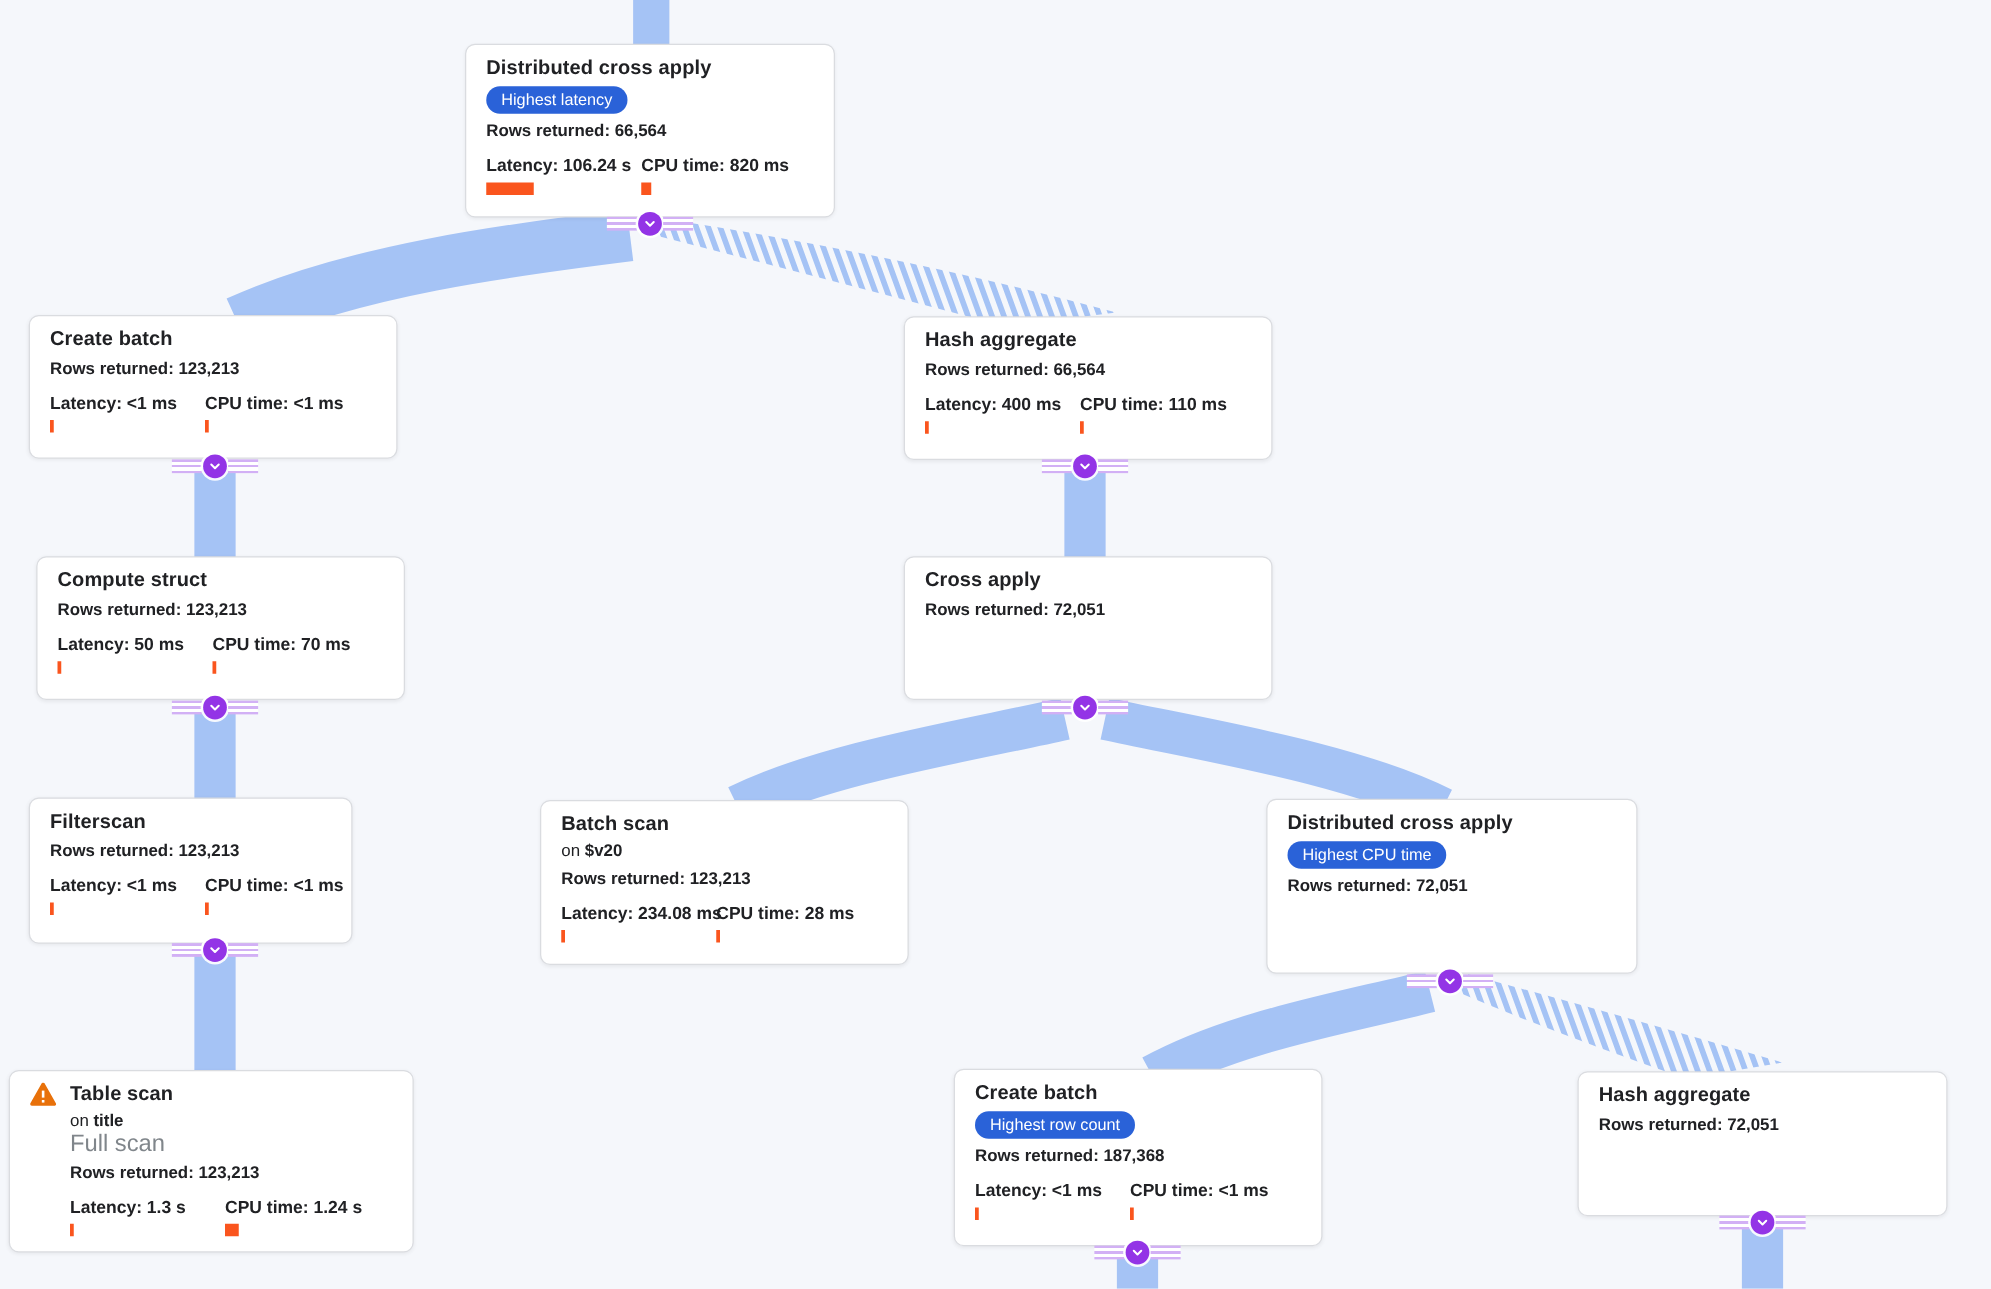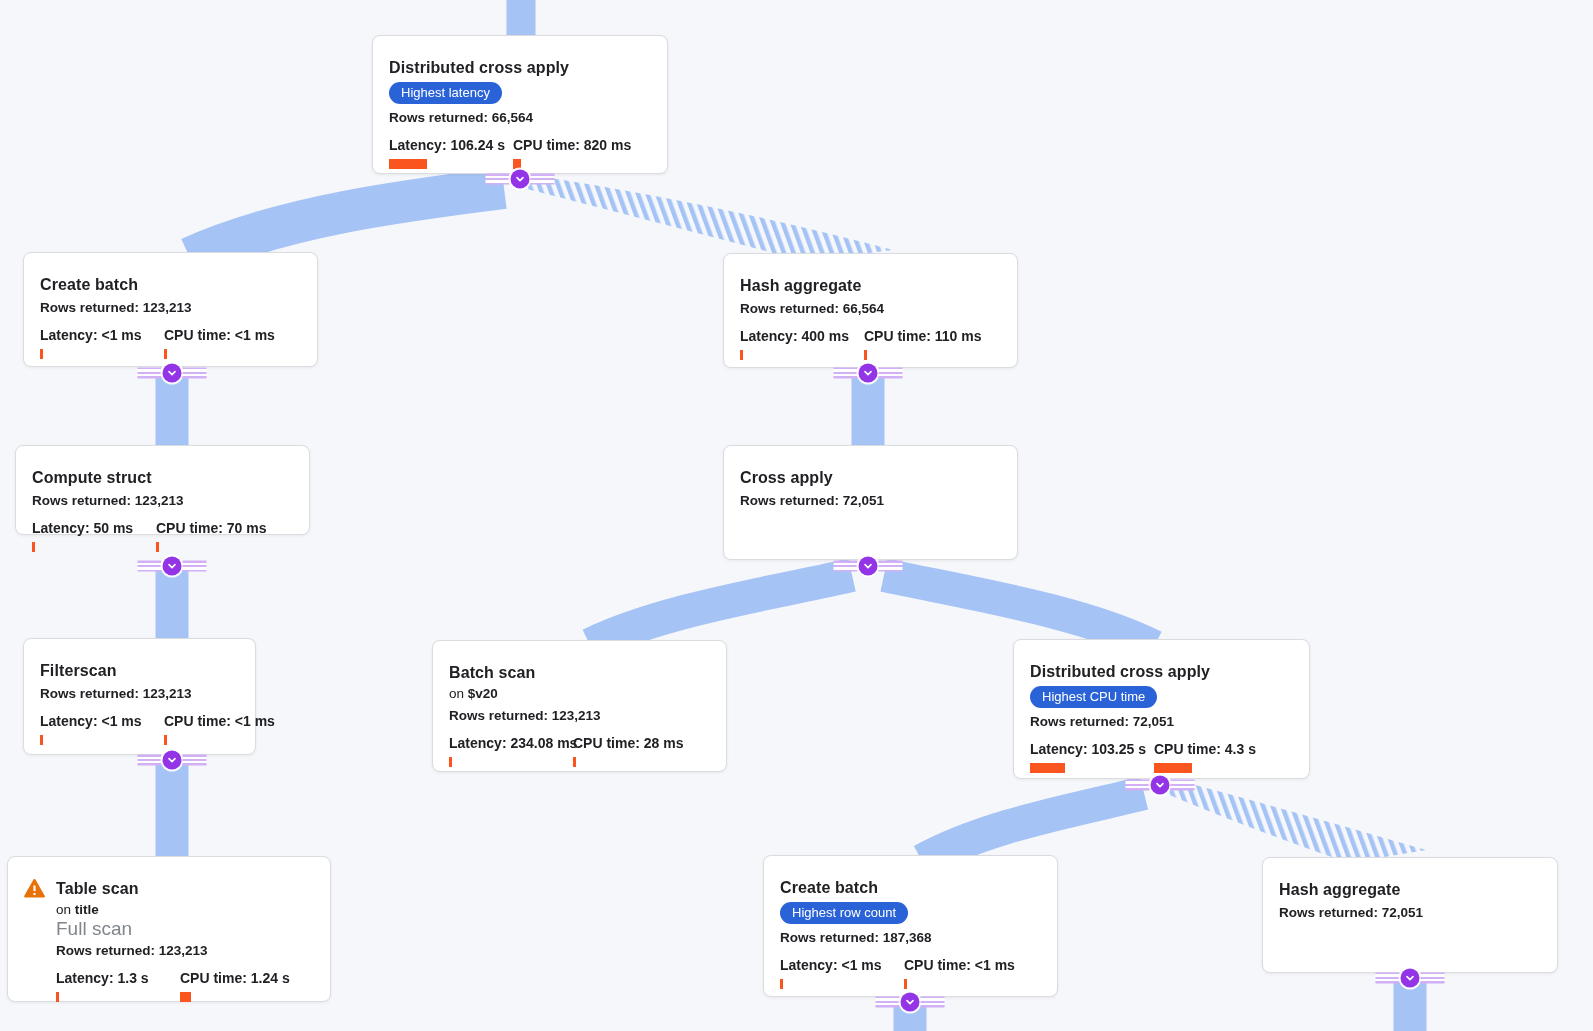--- a/index.html
+++ b/index.html
@@ -17,21 +17,21 @@
     color:var(--text);
   }
   .edges{position:absolute;left:0;top:0;z-index:1;}
   .e-solid{fill:none;stroke:var(--edge);}
   .e-fill{fill:url(#stripes);stroke:none;}
   .pat{fill:var(--edge);}
 
   .node{
     position:absolute;z-index:2;box-sizing:border-box;
     background:var(--card_bg);border:1px solid var(--card_border);
-    border-radius:8px;padding:22px 16px;
+    border-radius:8px;padding:9px 16px;
     box-shadow:0 1px 3px rgba(60,64,67,.08);
     cursor:pointer;
   }
   .title{font-size:16px;font-weight:700;color:var(--text);letter-spacing:.1px;line-height:19px;}
   .badge{
     display:inline-block;margin-top:5px;background:var(--badge_bg);color:var(--badge_text);
     font-size:13px;line-height:17px;padding:2px 12px 3px;border-radius:12px;
   }
   .rows{margin-top:6px;font-size:13.5px;font-weight:700;line-height:16px;}
   .online{margin-top:4px;font-size:13.5px;line-height:16px;}
@@ -125,41 +125,41 @@
       <div class="m-label">Latency: 400 ms</div>
       <div class="bar" style="width: 3px;"></div>
     </div>
     <div class="metric">
       <div class="m-label">CPU time: 110 ms</div>
       <div class="bar" style="width: 3px;"></div>
     </div>
   </div>
 </div>
 
-<div class="node" style="left:15px;top:445px;width:295px;height:90px">
+<div class="node" style="left:29px;top:445px;width:295px;height:115px">
   <div class="title">Compute struct</div>
   <div class="rows">Rows returned: 123,213</div>
   <div class="metrics">
     <div class="metric">
       <div class="m-label">Latency: 50 ms</div>
       <div class="bar" style="width: 3px;"></div>
     </div>
     <div class="metric">
       <div class="m-label">CPU time: 70 ms</div>
       <div class="bar" style="width: 3px;"></div>
     </div>
   </div>
 </div>
 
 <div class="node" style="left:723px;top:445px;width:295px;height:115px">
   <div class="title">Cross apply</div>
   <div class="rows">Rows returned: 72,051</div>
 </div>
 
-<div class="node" style="left:23px;top:638px;width:233px;height:117px">
+<div class="node" style="left:23px;top:638px;width:259px;height:117px">
   <div class="title">Filterscan</div>
   <div class="rows">Rows returned: 123,213</div>
   <div class="metrics">
     <div class="metric">
       <div class="m-label">Latency: &lt;1 ms</div>
       <div class="bar" style="width: 3px;"></div>
     </div>
     <div class="metric">
       <div class="m-label">CPU time: &lt;1 ms</div>
       <div class="bar" style="width: 3px;"></div>
@@ -180,30 +180,20 @@
       <div class="m-label">CPU time: 28 ms</div>
       <div class="bar" style="width: 3px;"></div>
     </div>
   </div>
 </div>
 
 <div class="node" style="left:1013px;top:639px;width:297px;height:140px">
   <div class="title">Distributed cross apply</div>
   <div><span class="badge">Highest CPU time</span></div>
   <div class="rows">Rows returned: 72,051</div>
-  <div class="metrics">
-    <div class="metric">
-      <div class="m-label">Latency: 103.25 s</div>
-      <div class="bar" style="width: 35px;"></div>
-    </div>
-    <div class="metric">
-      <div class="m-label">CPU time: 4.3 s</div>
-      <div class="bar" style="width: 38px;"></div>
-    </div>
-  </div>
 </div>
 
 <div class="node" style="left:7px;top:856px;width:324px;height:146px">
   <div class="title-row">
     <span class="warn">
       <svg width="21" height="19" viewBox="0 0 24 22">
         <path d="M12 1.5 L22.5 20 H1.5 Z" fill="var(--warning)" stroke="var(--warning)" stroke-width="3" stroke-linejoin="round"></path>
         <rect x="10.8" y="7.5" width="2.4" height="6.5" fill="#fff"></rect>
         <rect x="10.8" y="16.2" width="2.4" height="2.4" fill="#fff"></rect>
       </svg>

